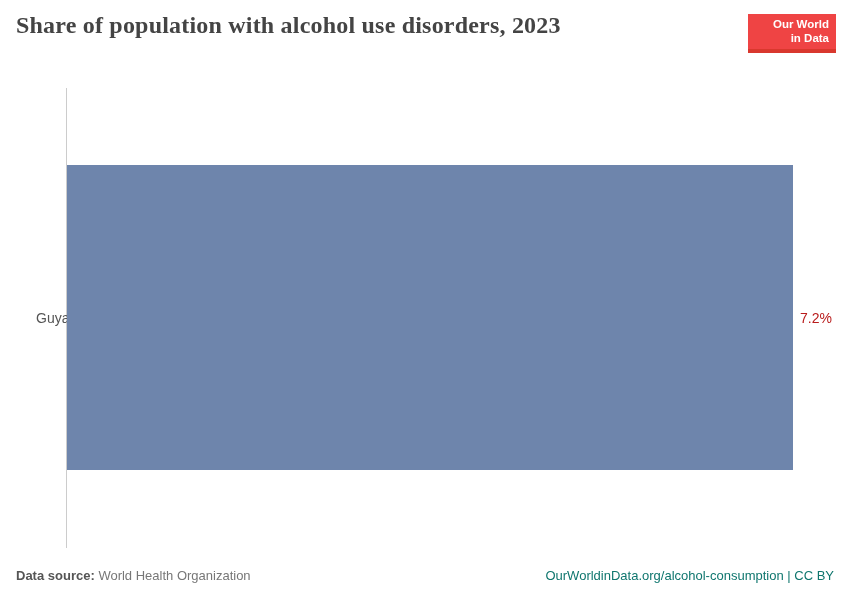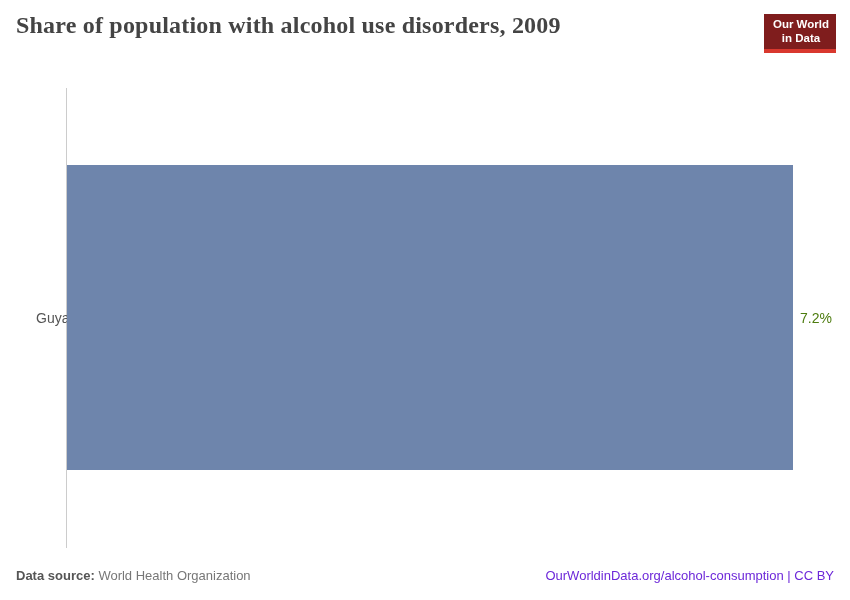--- a/index.html
+++ b/index.html
@@ -33,28 +33,28 @@
     top: 52px;
     margin: 0;
     width: 730px;
     font-size: 13.5px;
     color: #666666;
   }
   .owid-logo {
     position: absolute;
     top: 14px;
     right: 14px;
-    background: #7f1d1d;
+    background: #ef4444;
     border-bottom: 4px solid #d9382e;
     color: #ffffff;
     font-size: 11.5px;
     font-weight: 700;
     line-height: 1.2;
-    text-align: center;
-    padding: 4px 7px 3px 9px;
+    text-align: right;
+    padding: 4px 7px 3px 25px;
   }
   .owid-logo span { display: block; }
 
   
   .plot {
     position: absolute;
     left: 0;
     top: 0;
     width: 850px;
     height: 600px;
@@ -83,47 +83,47 @@
     left: 67px;
     top: 165px;
     height: 305px;
     
   }
   .value-label {
     position: absolute;
     top: 318px;
     transform: translateY(-50%);
     font-size: 14px;
-    color: #4d7c0f;
+    color: #b91c1c;
     white-space: nowrap;
     
   }
 
   
   .footer {
     position: absolute;
     left: 16px;
     right: 16px;
     top: 568px;
     display: flex;
     justify-content: space-between;
     align-items: baseline;
     font-size: 13px;
     color: #777777;
     text-align: right;
   }
   .footer .source-label { font-weight: 700; color: #555555; }
-  .footer .license-link { color: #6d28d9; text-decoration: none; }
+  .footer .license-link { color: #0f766e; text-decoration: none; }
 </style>
 </head>
 <body>
 
 <div class="page">
 
-  <h1 class="chart-title">Share of population with alcohol use disorders, 2009</h1>
+  <h1 class="chart-title">Share of population with alcohol use disorders, 2023</h1>
 
 
   <div class="owid-logo">
     <span>Our World</span>
     <span>in Data</span>
   </div>
 
   <div class="plot">
     <div class="y-axis-line"></div>
 

